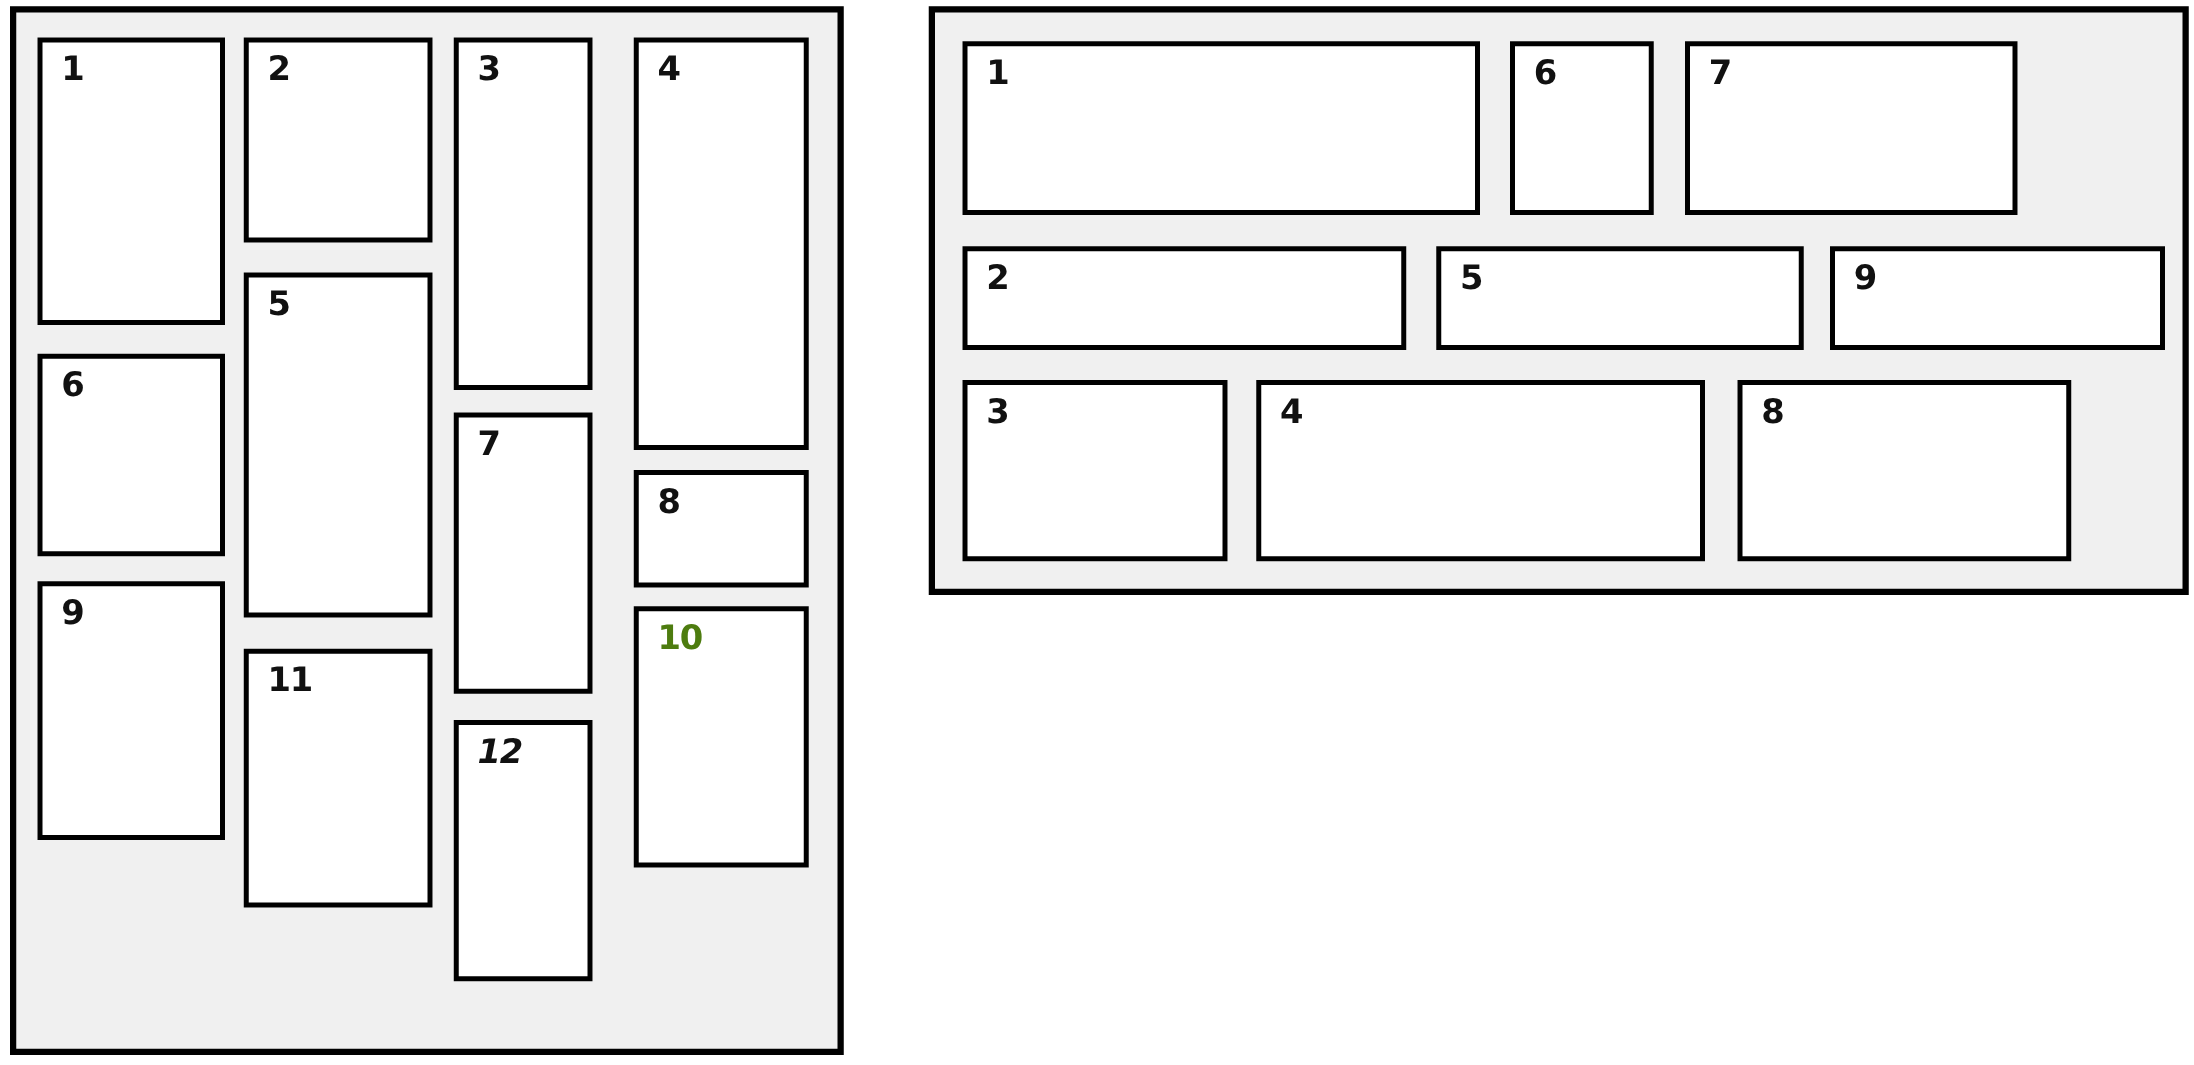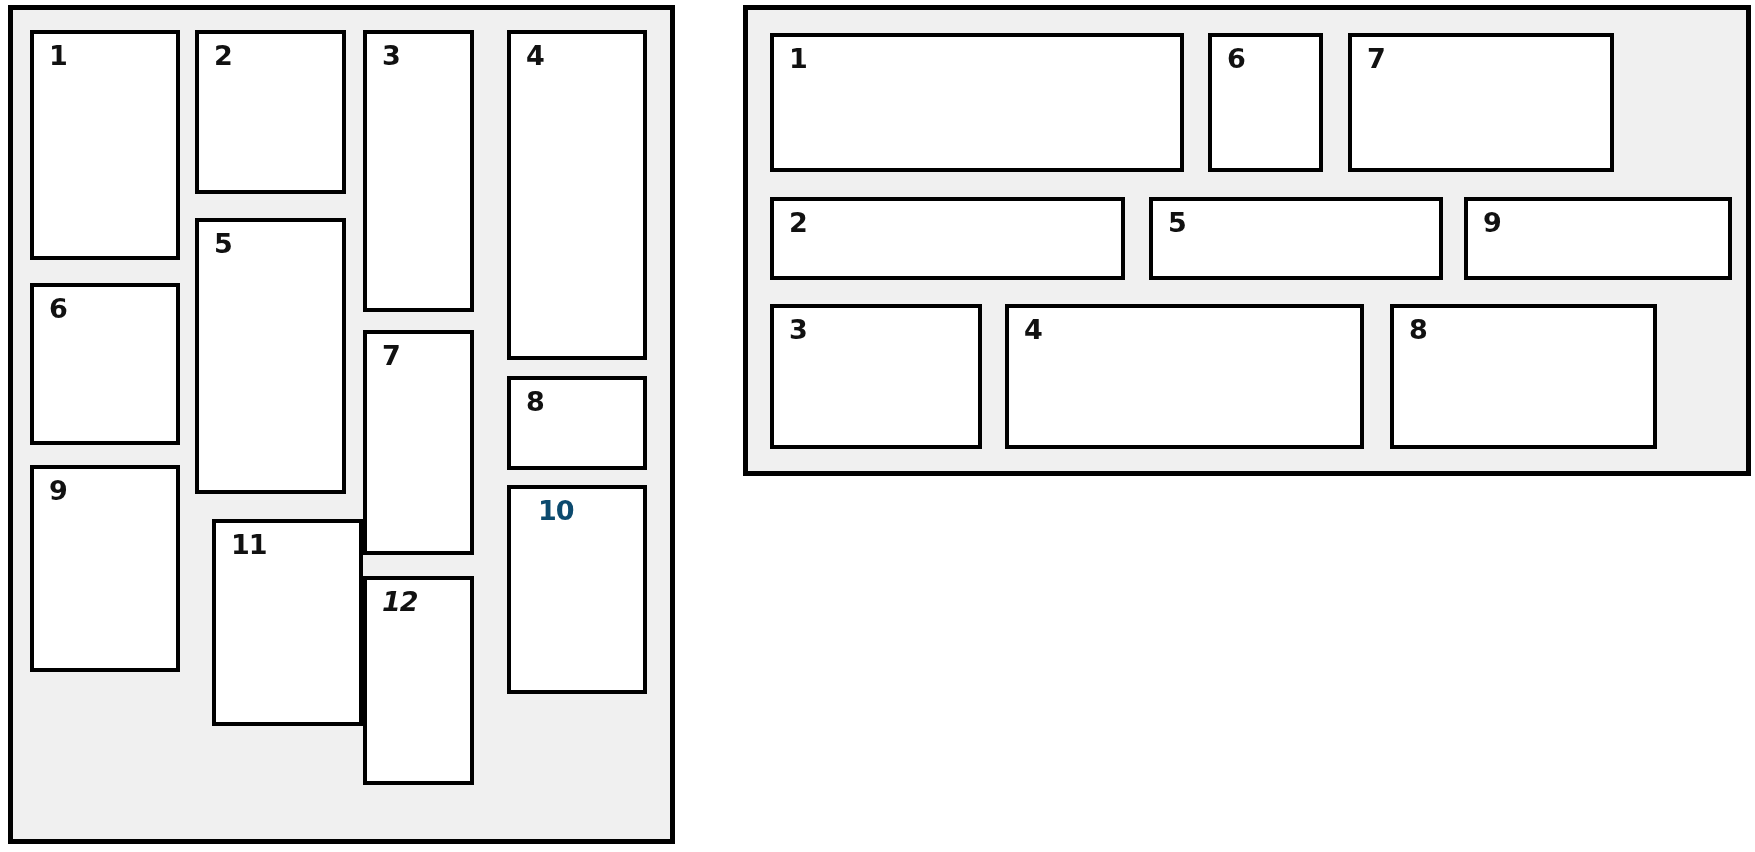--- a/index.html
+++ b/index.html
@@ -65,23 +65,23 @@
       <div class="layout-box" style="left: 350px; top: 320px; width: 111px; height: 225px; background: rgb(255, 255, 255); border-color: rgb(0, 0, 0);">
         <span class="box-label" style="color: rgb(17, 17, 17);">7</span>
       </div>
       <div class="layout-box" style="left: 494px; top: 366px; width: 140px; height: 94px; background: rgb(255, 255, 255); border-color: rgb(0, 0, 0);">
         <span class="box-label" style="color: rgb(17, 17, 17);">8</span>
       </div>
       <div class="layout-box" style="left: 17px; top: 455px; width: 150px; height: 207px; background: rgb(255, 255, 255); border-color: rgb(0, 0, 0);">
         <span class="box-label" style="color: rgb(17, 17, 17);">9</span>
       </div>
       <div class="layout-box" style="left: 494px; top: 475px; width: 140px; height: 209px; background: rgb(255, 255, 255); border-color: rgb(0, 0, 0);">
-        <span class="box-label" style="color: #0c4a6e; margin-left: 12px;">10</span>
+        <span class="box-label" style="color: #4d7c0f;">10</span>
       </div>
-      <div class="layout-box" style="left: 199px; top: 509px; width: 151px; height: 207px; background: rgb(255, 255, 255); border-color: rgb(0, 0, 0);">
+      <div class="layout-box" style="left: 182px; top: 509px; width: 151px; height: 207px; background: rgb(255, 255, 255); border-color: rgb(0, 0, 0);">
         <span class="box-label" style="color: rgb(17, 17, 17);">11</span>
       </div>
       <div class="layout-box" style="left: 350px; top: 566px; width: 111px; height: 209px; background: rgb(255, 255, 255); border-color: rgb(0, 0, 0);">
         <span class="box-label" style="color: rgb(17, 17, 17); font-style: italic;">12</span>
       </div>
     </div>
   <div class="panel" style="left: 743px; top: 5px; width: 1008px; height: 471px; background: rgb(240, 240, 240); border-color: rgb(0, 0, 0);">
       <div class="layout-box" style="left: 22px; top: 23px; width: 414px; height: 139px; background: rgb(255, 255, 255); border-color: rgb(0, 0, 0);">
         <span class="box-label" style="color: rgb(17, 17, 17);">1</span>
       </div>

